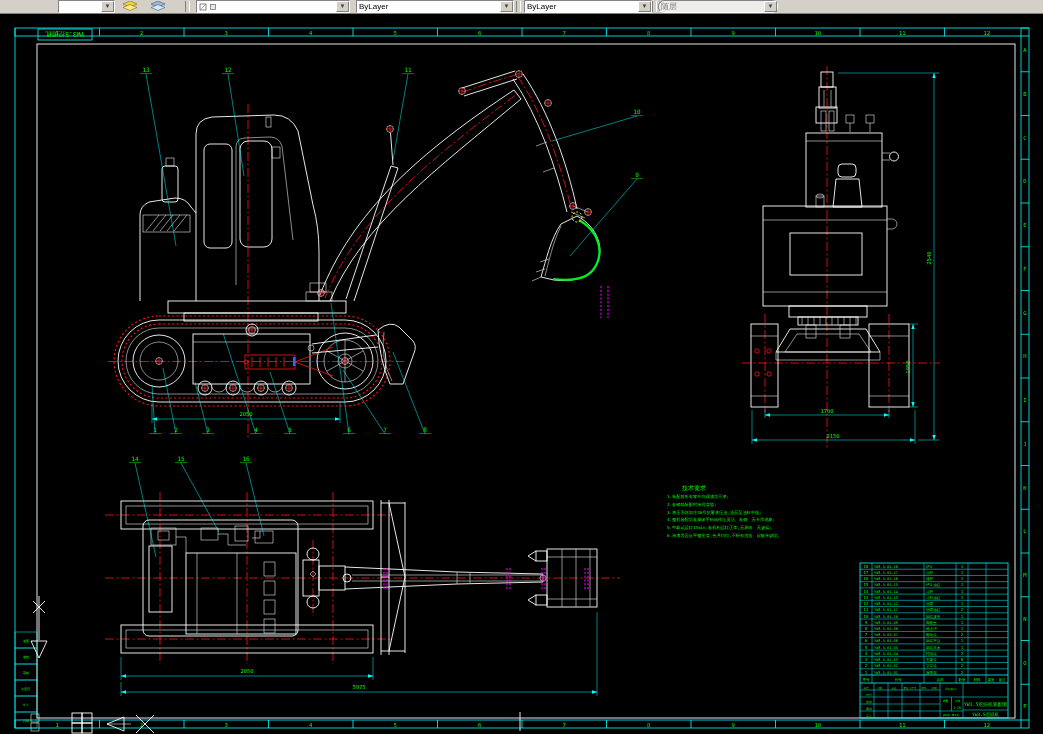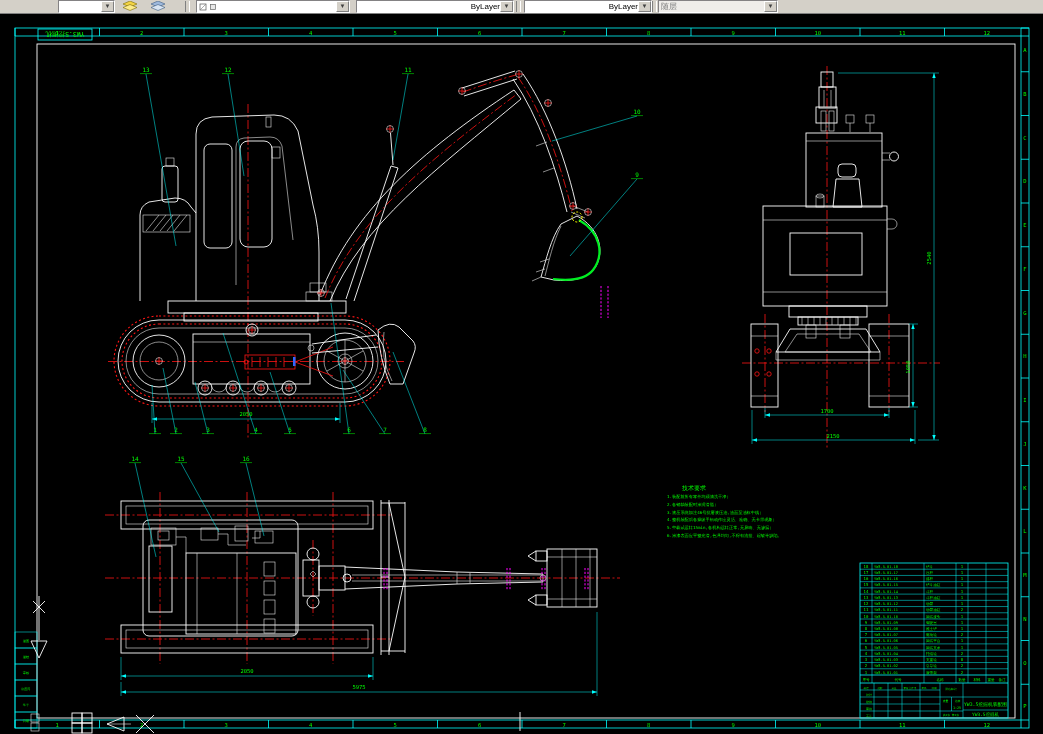--- a/index.html
+++ b/index.html
@@ -6,24 +6,24 @@
     font-family:"Liberation Sans",sans-serif;}
   
   #toolbar{position:absolute;left:0;top:0;width:1043px;height:13px;background:#d4d0c8;
     border-bottom:1px solid #808080;}
   .tbtn{position:absolute;top:0;width:26px;height:12px;background:#d4d0c8;border:1px solid #d4d0c8;
     display:flex;align-items:center;justify-content:center;padding:0;}
   .sep{position:absolute;top:1px;width:3px;height:11px;border-left:1px solid #808080;border-right:1px solid #fff;}
   .combo{position:absolute;top:0;height:11px;background:#fff;border:1px solid;
     border-color:#848284 #fff #fff #848284;display:flex;align-items:center;font-size:8px;color:#000;}
   .combo .val{flex:1;white-space:nowrap;overflow:hidden;padding-left:2px;}
-  .combo .val.center{text-align:right;}
+  .combo .val.center{text-align:left;}
   .dd{width:11px;height:9px;background:#d4d0c8;border:1px solid;border-color:#fff #808080 #808080 #fff;
     font-size:6px;line-height:8px;text-align:center;color:#404040;flex:0 0 auto;margin:0 0 0 auto;}
-  .combo.disabled{background:#efedea;color:#7d7d7d;}
+  .combo.disabled{background:#efedea;color:#7d7d7d;border-radius:6px;}
   .micon{display:inline-block;margin-left:2px;flex:0 0 auto;}
   
   #canvas{position:absolute;left:0;top:14px;width:1043px;height:720px;background:#000;}
   svg{display:block;}
   .sw{stroke:#fff;fill:none;stroke-width:.9}
   .sw2{stroke:#e8e8e8;fill:none;stroke-width:.6}
   .sc{stroke:#00ffff;fill:none;stroke-width:.8}
   .sc2{stroke:#00ffff;fill:none;stroke-width:.5}
   .sr{stroke:#ff1414;fill:none;stroke-width:.8}
   .cl{stroke-dasharray:9 2.5 2 2.5}

